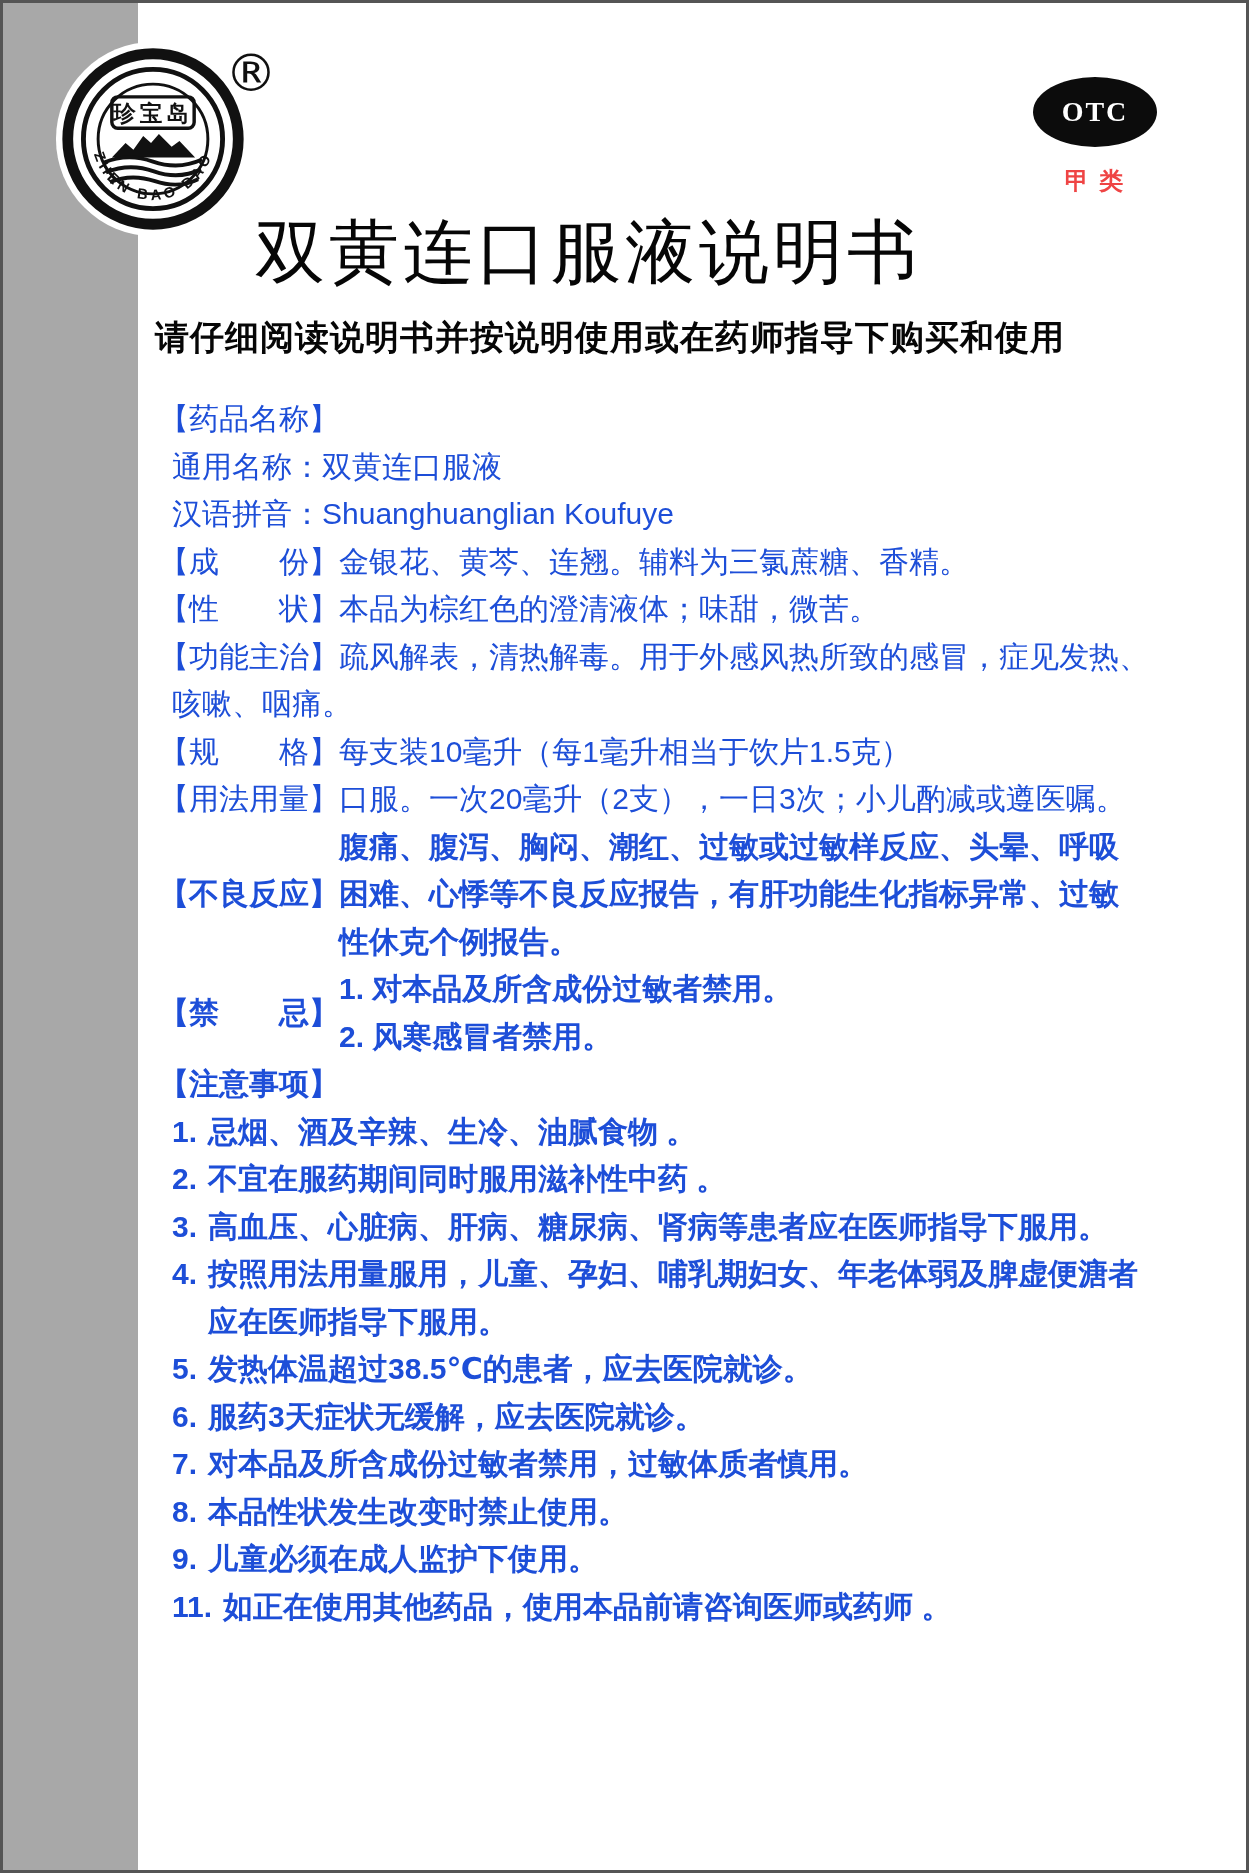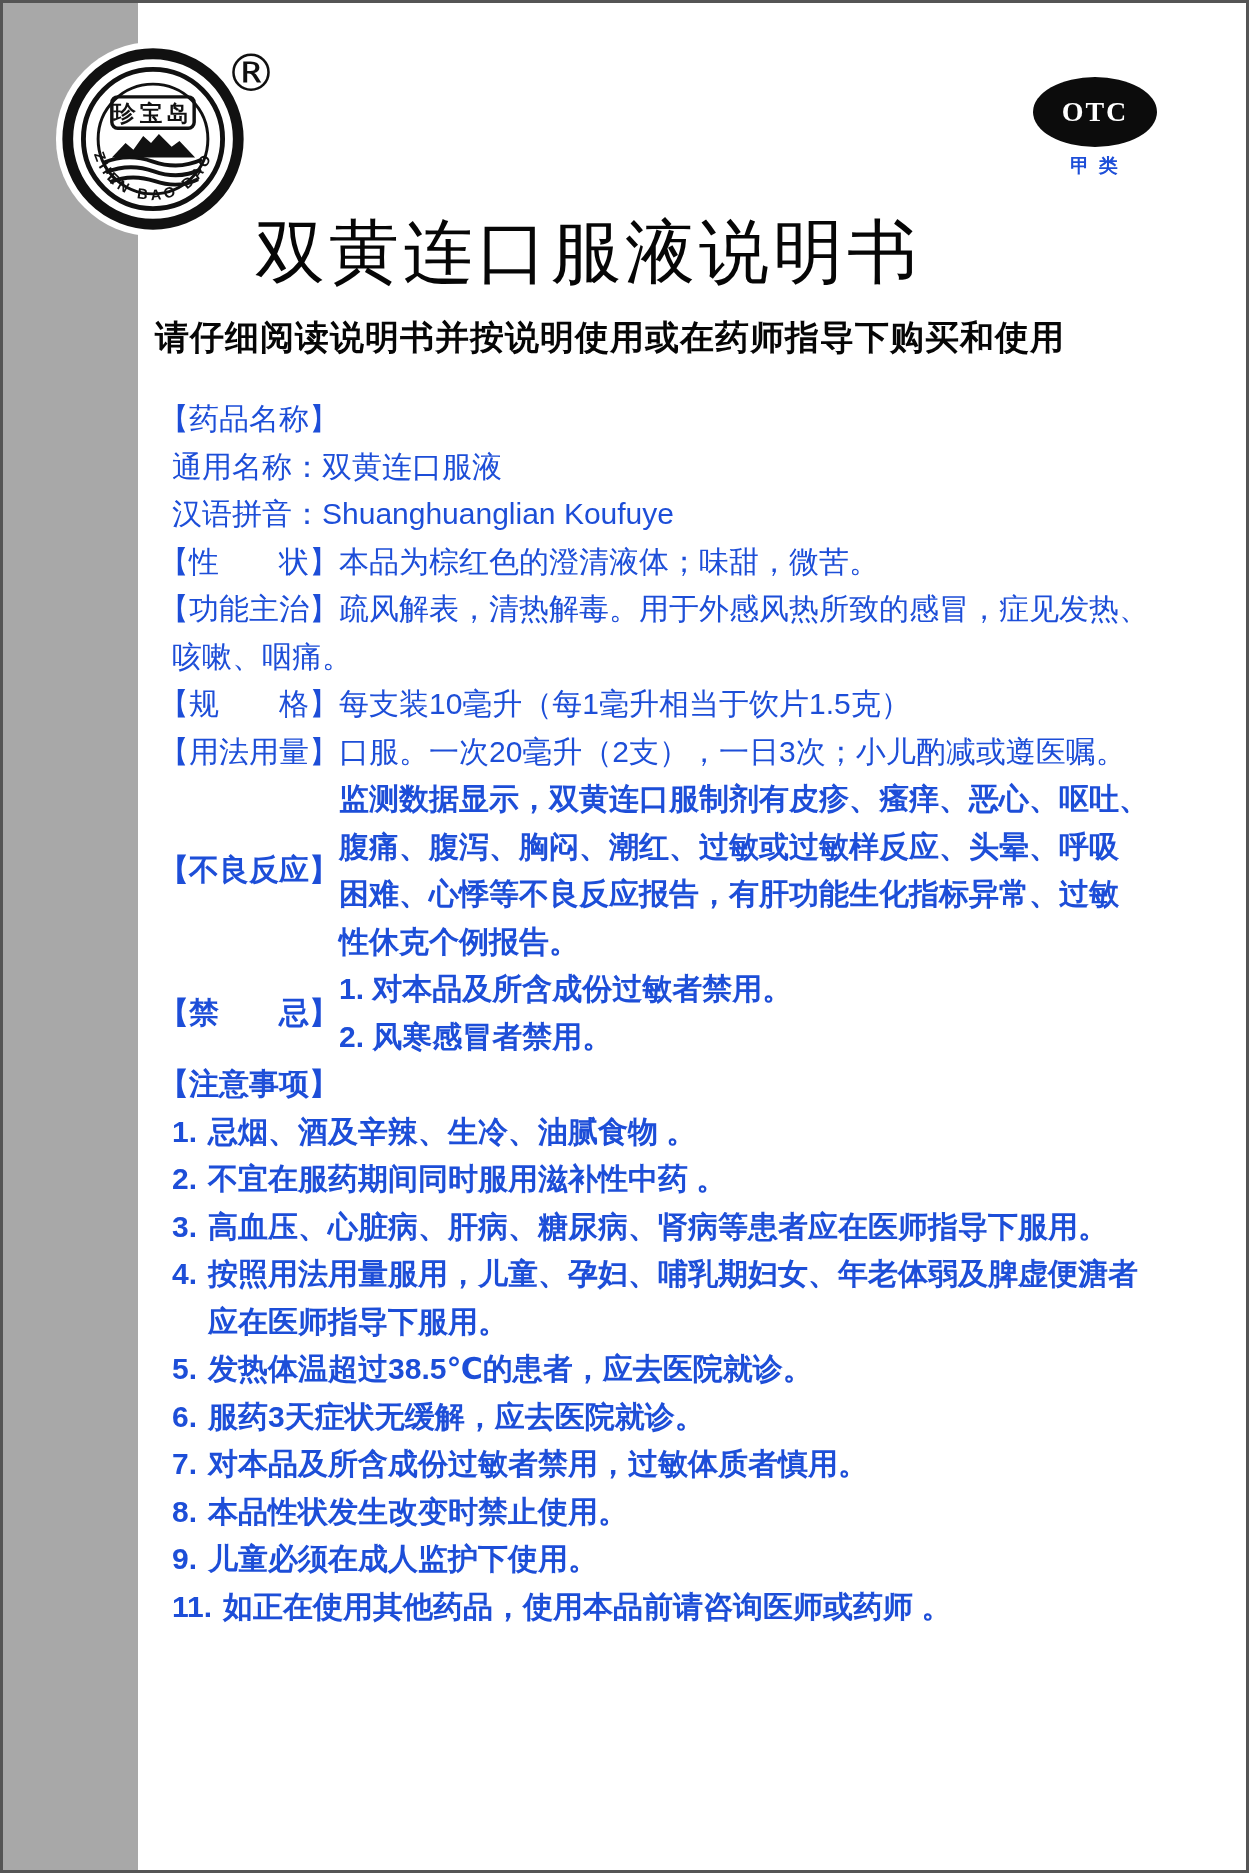--- a/index.html
+++ b/index.html
@@ -26,21 +26,21 @@
     font-family:"DejaVu Sans",sans-serif; color:#101010;
   }
   .otc-block { position:absolute; left:1030px; top:74px; width:124px; text-align:center; }
   .otc-oval {
     width:124px; height:70px; border-radius:50%;
     background:#0c0c0c; color:#ffffff;
     display:flex; align-items:center; justify-content:center;
     font-family:"Liberation Serif","DejaVu Serif",serif;
     font-weight:700; font-size:28px; letter-spacing:2px;
   }
-  .otc-class { margin-top:6px; font-size:19px; font-weight:700; letter-spacing:2px; color:#1d4ed8; }
+  .otc-class { margin-top:18px; font-size:24px; font-weight:700; letter-spacing:2px; color:#ef4444; }
   .doc-title {
     position:absolute; left:152px; top:183px; width:866px;
     text-align:center;
     font-family:"Liberation Serif","DejaVu Serif",serif;
     font-weight:400; font-size:70px; letter-spacing:4px; color:#060606;
     white-space:nowrap;
     margin-top:20px;
   }
   .doc-subtitle {
     position:absolute; left:152px; top:312px; width:866px;
@@ -100,34 +100,34 @@
 
   <div class="doc-title">双黄连口服液说明书</div>
   <div class="doc-subtitle">请仔细阅读说明书并按说明使用或在药师指导下购买和使用</div>
 
   <div class="content">
 
     <p>【药品名称】</p>
     <p class="sub-line">通用名称：双黄连口服液</p>
     <p class="sub-line">汉语拼音：Shuanghuanglian Koufuye</p>
 
+    <p class="entry"><span>【成　　份】</span><span>金银花、黄芩、连翘。辅料为三氯蔗糖、香精。</span></p>
 
     <p class="entry"><span>【性　　状】</span><span>本品为棕红色的澄清液体；味甜，微苦。</span></p>
 
     <p class="entry"><span>【功能主治】</span><span>疏风解表，清热解毒。用于外感风热所致的感冒，症见发热、</span></p>
     <p class="cont">咳嗽、咽痛。</p>
 
     <p class="entry"><span>【规　　格】</span><span>每支装10毫升（每1毫升相当于饮片1.5克）</span></p>
 
     <p class="entry"><span>【用法用量】</span><span>口服。一次20毫升（2支），一日3次；小儿酌减或遵医嘱。</span></p>
 
     <div class="row b">
       <span class="lbl">【不良反应】</span>
       <div class="txt">
-        <div>监测数据显示，双黄连口服制剂有皮疹、瘙痒、恶心、呕吐、</div>
         <div>腹痛、腹泻、胸闷、潮红、过敏或过敏样反应、头晕、呼吸</div>
         <div>困难、心悸等不良反应报告，有肝功能生化指标异常、过敏</div>
         <div>性休克个例报告。</div>
       </div>
     </div>
 
     <div class="row b">
       <span class="lbl">【禁　　忌】</span>
       <div class="txt contra-txt">
         <div>1. 对本品及所含成份过敏者禁用。</div>

